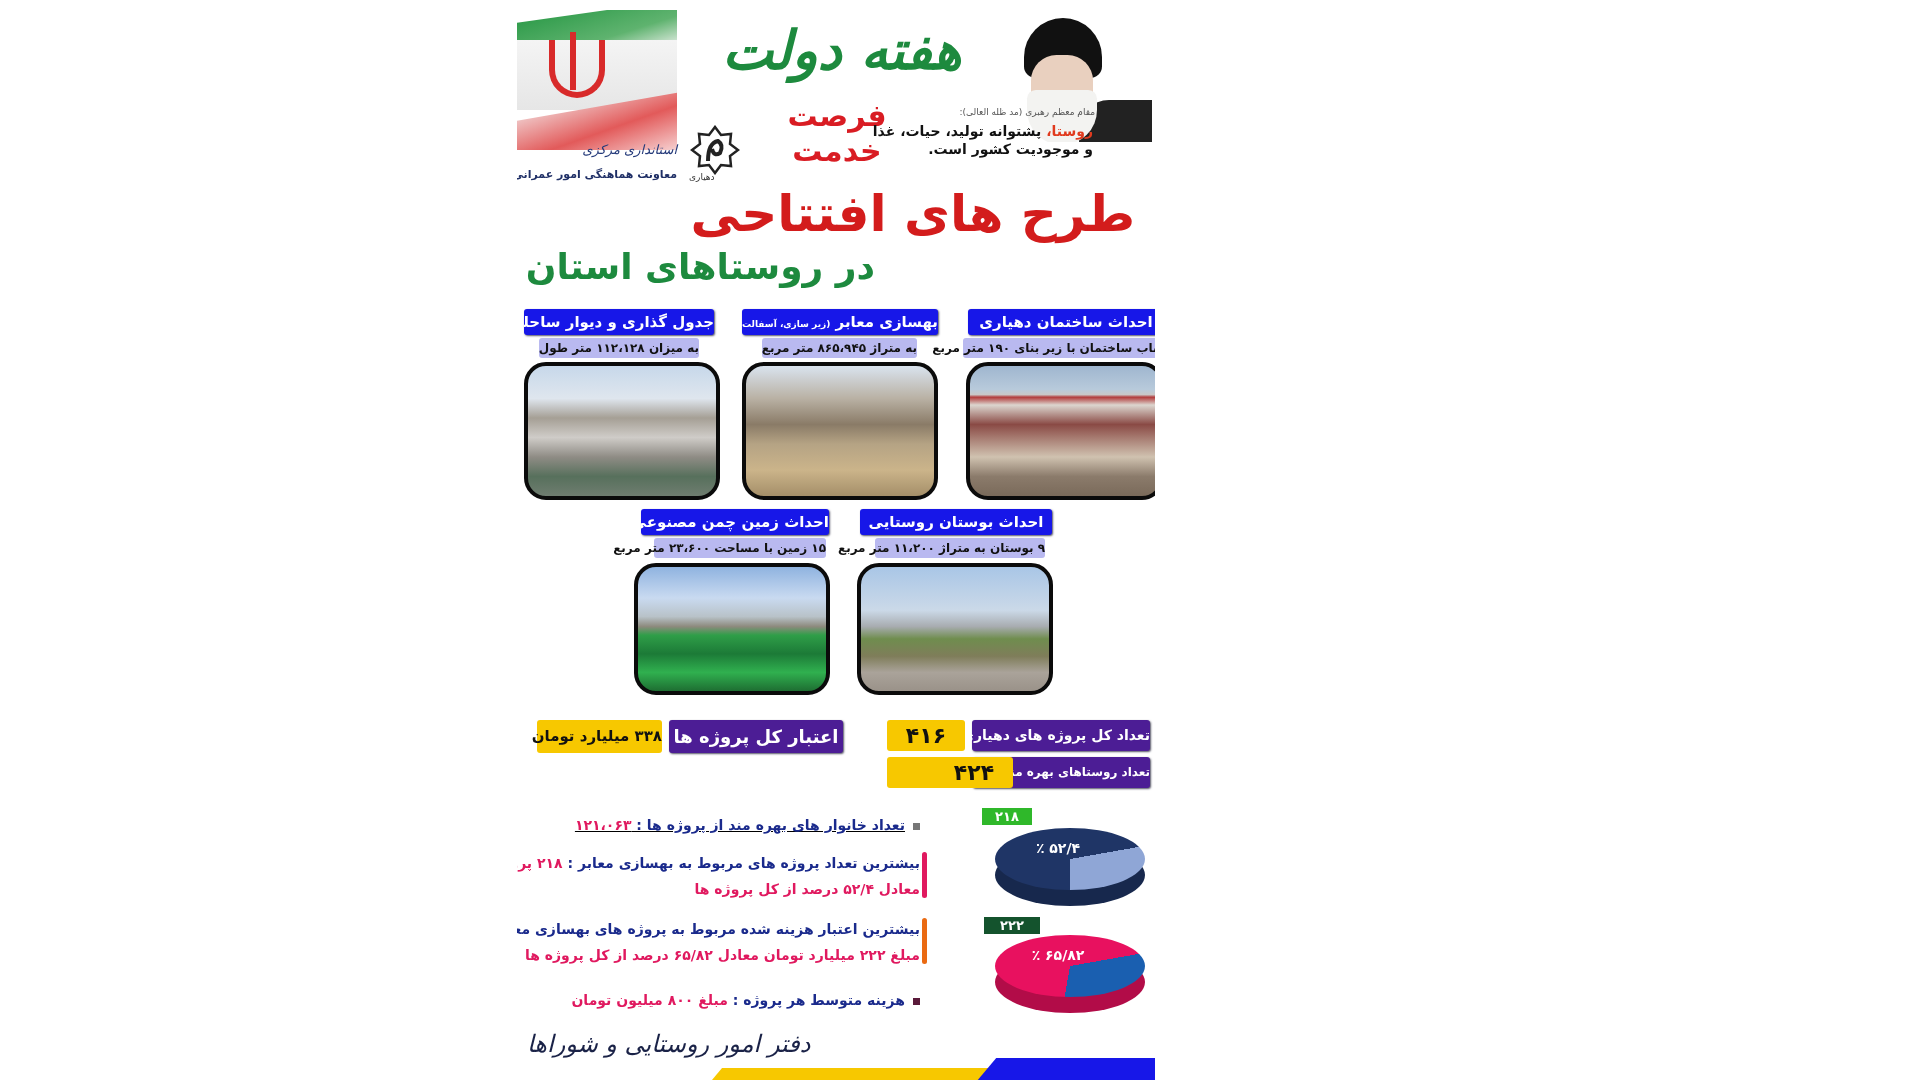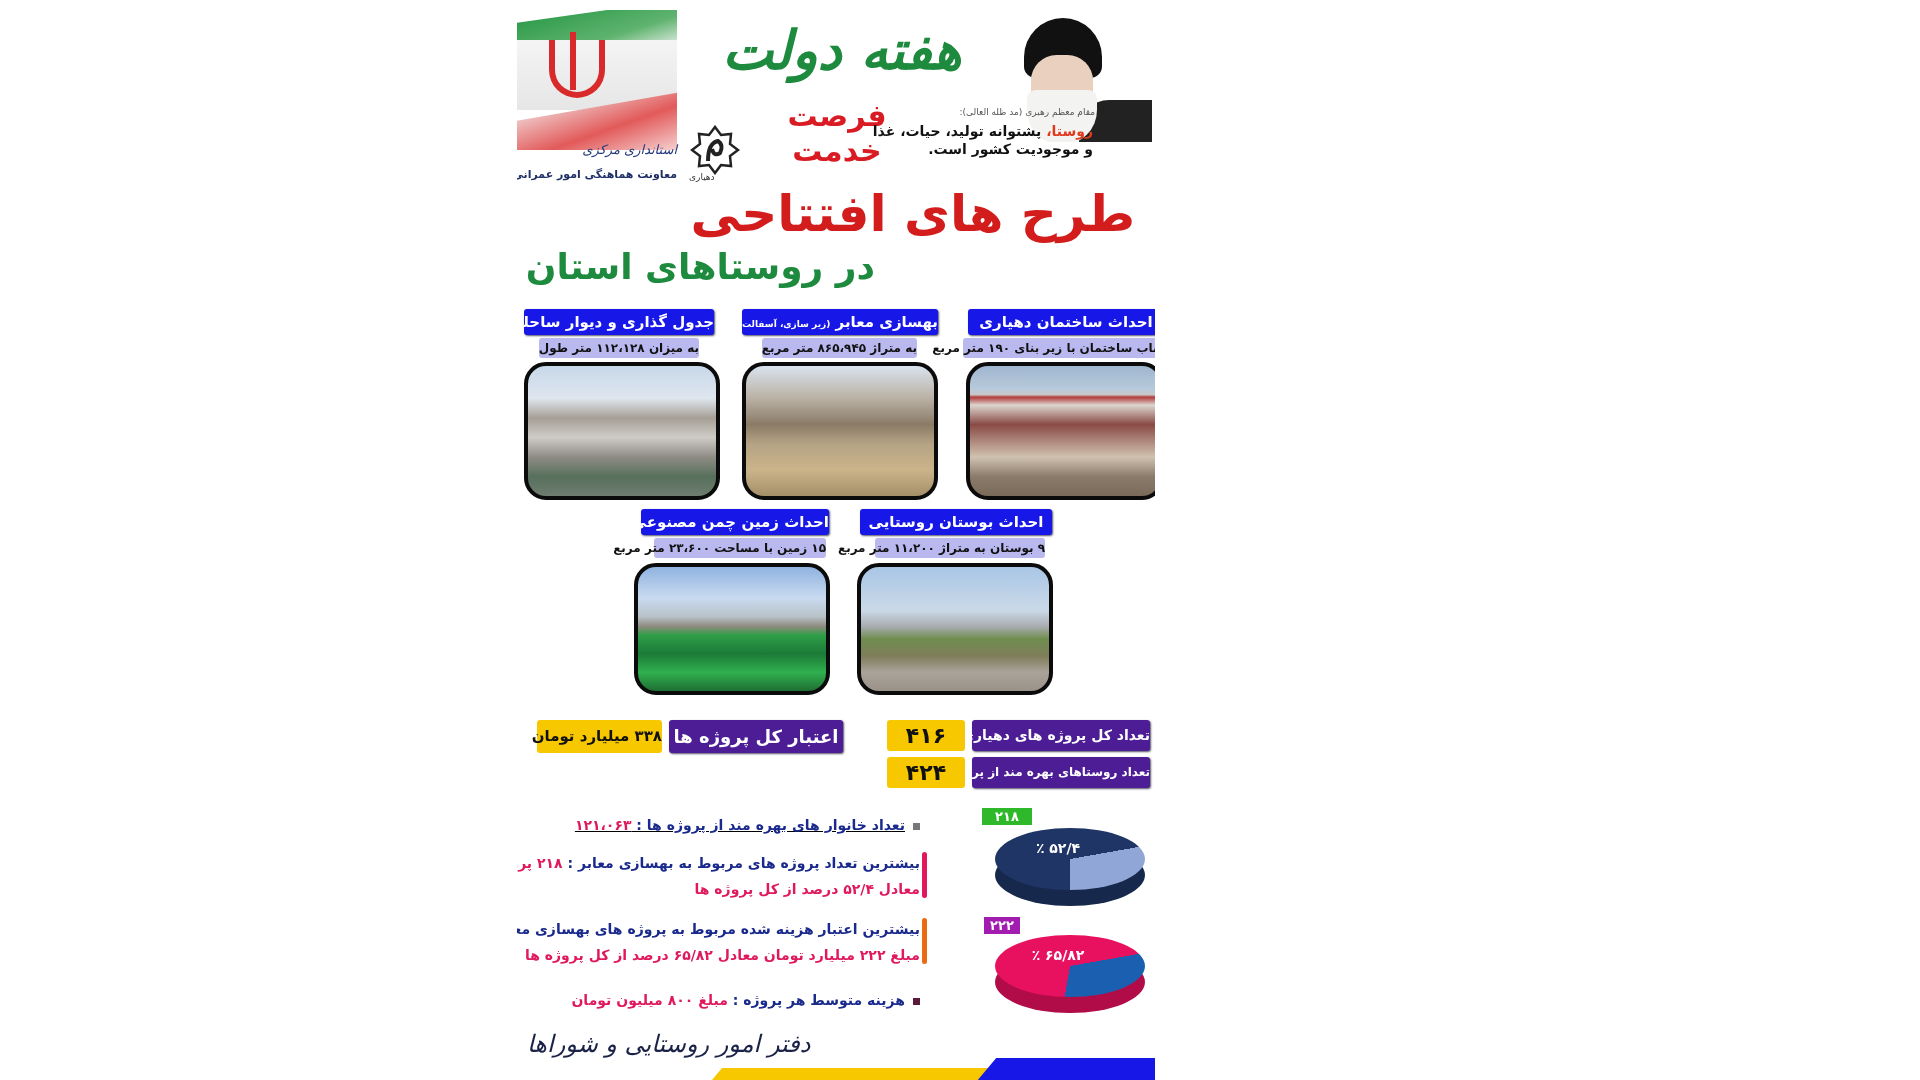--- a/index.html
+++ b/index.html
@@ -117,21 +117,21 @@
   </div>
   <div>
     <div class="lbl rtl" style="left:124px;top:509px;width:188px;">احداث زمین چمن مصنوعی</div>
     <div class="slbl rtl" style="left:137px;top:538px;width:172px;">۱۵ زمین با مساحت ۲۳،۶۰۰ متر مربع</div>
     <div class="photo ph-turf" style="left:117px;top:563px;width:188px;height:124px;"></div>
   </div>
 
   <div class="stat-b rtl" style="left:455px;top:720px;width:178px;height:31px;line-height:31px;font-size:14px;">تعداد کل پروژه های دهیاری ها</div>
   <div class="stat-y" style="left:370px;top:720px;width:78px;height:31px;line-height:31px;font-size:22px;">۴۱۶</div>
   <div class="stat-b rtl" style="left:455px;top:757px;width:178px;height:31px;line-height:31px;font-size:12px;">تعداد روستاهای بهره مند از پروژه ها</div>
-  <div class="stat-y" style="left:370px;top:757px;width:78px;height:31px;line-height:31px;font-size:22px;">۴۲۴</div>
+  <div class="stat-y" style="left:370px;top:757px;width:78px;height:31px;line-height:31px;font-size:22px;padding-left:48px;">۴۲۴</div>
   <div class="stat-b rtl" style="left:152px;top:720px;width:174px;height:33px;line-height:33px;font-size:18px;">اعتبار کل پروژه ها</div>
   <div class="stat-y rtl" style="left:20px;top:720px;width:125px;height:33px;line-height:33px;font-size:15px;">۳۳۸ میلیارد تومان</div>
 
   <div class="bul rtl" style="top:812px;text-decoration:underline;">
     <span class="sq" style="background:#777;"></span><span class="blue">تعداد خانوار های بهره مند از پروژه ها : </span><span class="mag">۱۲۱،۰۶۳</span>
   </div>
   <div class="bar" style="right:228px;top:852px;height:46px;background:#e0195f;"></div>
   <div class="bul rtl" style="top:850px;">
     <div><span class="blue">بیشترین تعداد پروژه های مربوط به بهسازی معابر : </span><span class="mag">۲۱۸ پروژه</span></div>
     <div class="mag">معادل ۵۲/۴ درصد از کل پروژه ها</div>
@@ -145,21 +145,21 @@
     <span class="sq" style="background:#5a1a3a;"></span><span class="blue">هزینه متوسط هر پروژه : </span><span class="mag">مبلغ ۸۰۰ میلیون تومان</span>
   </div>
 
   <div class="tag" style="left:465px;top:808px;width:50px;background:#2fb82a;">۲۱۸</div>
   <div class="pie" style="left:478px;top:828px;">
     <div class="side" style="background:#17284d;"></div>
     <div class="top" style="background:conic-gradient(from 80deg,#8fa6d6 0deg 100deg,#1f3566 100deg 360deg);"></div>
     <div class="pct">٪ ۵۲/۴</div>
   </div>
 
-  <div class="tag" style="left:467px;top:917px;width:36px;background:#a21caf;">۲۲۲</div>
+  <div class="tag" style="left:467px;top:917px;width:56px;background:#14532d;">۲۲۲</div>
   <div class="pie" style="left:478px;top:935px;">
     <div class="side" style="background:#b20c48;"></div>
     <div class="top" style="background:conic-gradient(from 80deg,#1a5fb0 0deg 110deg,#e8115f 110deg 360deg);"></div>
     <div class="pct">٪ ۶۵/۸۲</div>
   </div>
 
   <div class="abs sig rtl">دفتر امور روستایی و شوراها</div>
   <div class="abs stripe-y"></div>
   <div class="abs stripe-b"></div>
 </div>

